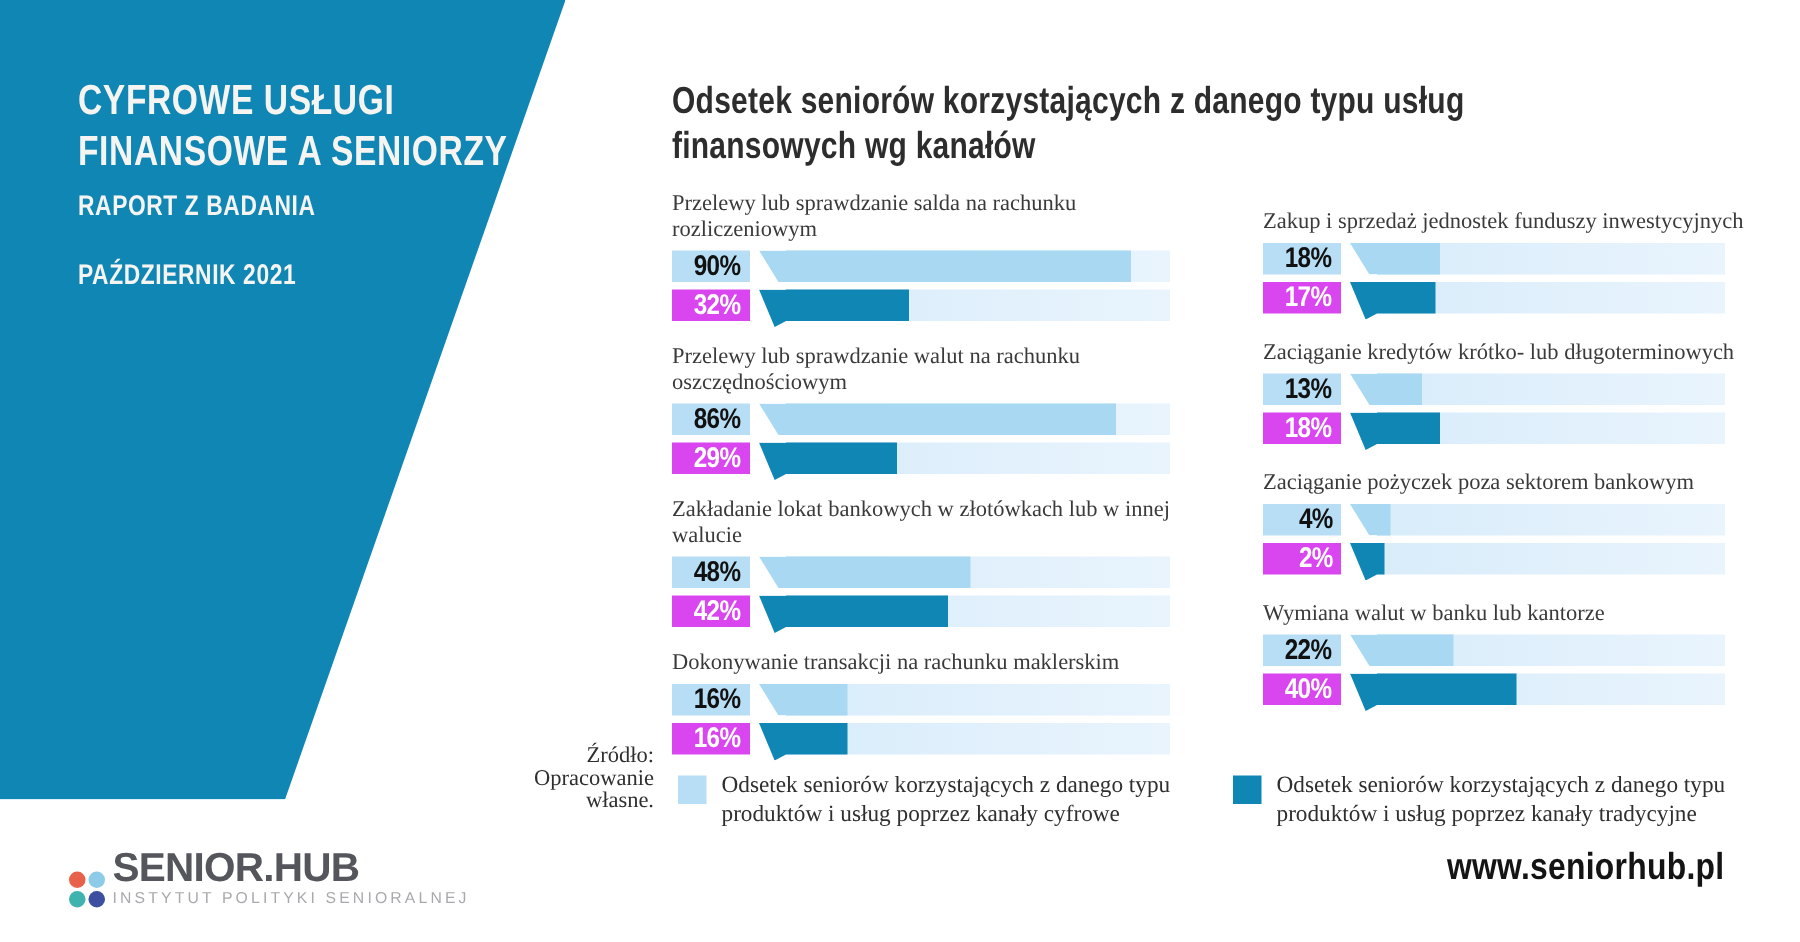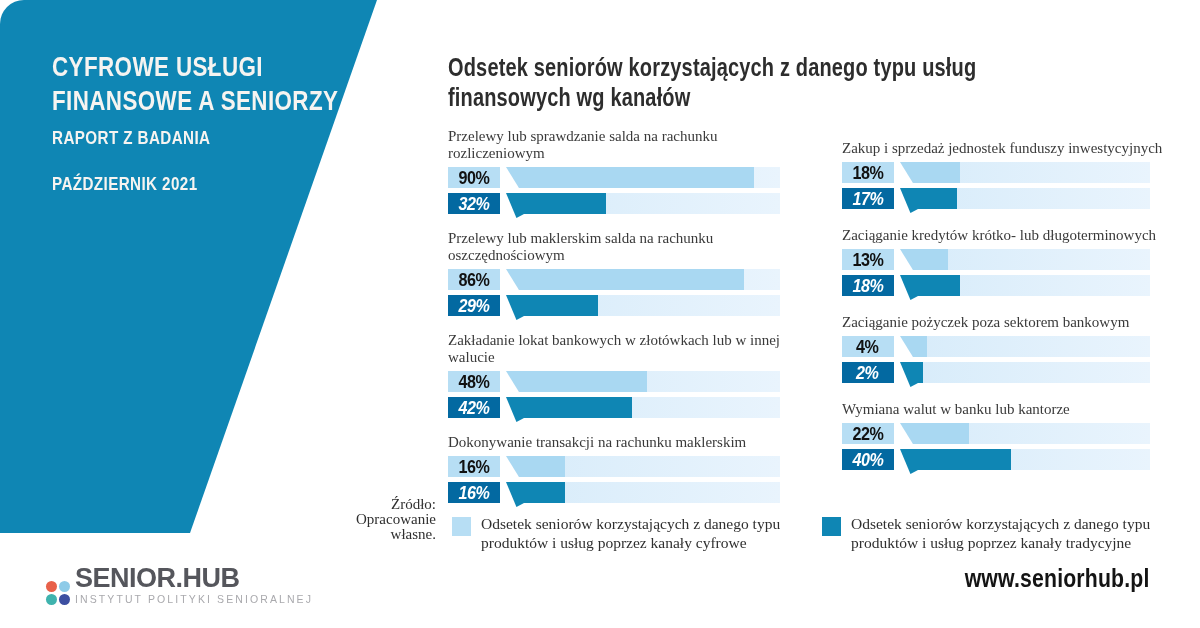--- a/index.html
+++ b/index.html
@@ -1,17 +1,17 @@
 <!DOCTYPE html>
 <html><head>
 <meta charset="utf-8">
 <style>
   html,body{margin:0;padding:0;background:#fff;}
   #stage{position:relative;width:1200px;height:628px;background:#ffffff;overflow:hidden;
-         font-family:"Liberation Sans",sans-serif;border-radius:24px;}
+         font-family:"Liberation Sans",sans-serif;}
 
   
   #banner{position:absolute;left:0;top:0;width:377px;height:533px;background:#0f86b4;
           clip-path:polygon(0 0,100% 0,50.4% 100%,0 100%);}
   #banner-text{position:absolute;left:52px;top:50px;color:#f6f4f1;
                transform:scaleX(0.8);transform-origin:left top;white-space:nowrap;}
   .banner-title{font-size:28px;font-weight:bold;line-height:34px;letter-spacing:.5px;}
   .banner-sub{font-size:19px;font-weight:bold;margin-top:9px;letter-spacing:.5px;}
   .banner-date{font-size:19px;font-weight:bold;margin-top:24px;letter-spacing:.5px;}
 
@@ -22,26 +22,26 @@
 
   
   .chart-col{position:absolute;width:332px;}
   #col-left{left:448px;top:128px;}
   #col-right{left:818px;top:140px;}
   .group{margin-bottom:16px;}
   #col-right .group{margin-bottom:18px;margin-left:24px;}
   .g-label{width:352px;font-family:"Liberation Serif",serif;font-size:15px;line-height:17px;
            color:#3a3a3a;margin-bottom:5px;}
   .bar-row{display:flex;height:21px;margin-bottom:5px;align-items:stretch;}
-  .val-box{width:52px;flex:none;text-align:center;padding-right:6px;box-sizing:border-box;
+  .val-box{width:52px;flex:none;text-align:right;padding-right:6px;box-sizing:border-box;
            line-height:21px;}
   .val-box span{display:inline-block;font-size:19px;font-weight:bold;letter-spacing:-0.5px;
                 transform:scaleX(0.85);transform-origin:right center;}
   .row-digital .val-box{background:#b7def4;color:#111;}
-  .row-traditional .val-box{background:#0369a1;color:#fff;font-style:italic;}
+  .row-traditional .val-box{background:#d946ef;color:#fff;}
   .tail{width:18px;flex:none;margin-left:6px;}
   .row-digital .tail{background:#a9d8f2;clip-path:polygon(0 0,100% 0,100% 100%,72% 100%);}
   .row-traditional .tail{background:#0f86b4;height:25px;align-self:flex-start;
                          clip-path:polygon(0 0,100% 0,100% 84%,58% 100%);}
   .track{flex:1;background:linear-gradient(to right,#d8ecfa,#e9f4fd);position:relative;}
   .fill{position:absolute;left:0;top:0;height:100%;}
   .row-digital .fill{background:#a9d8f2;}
   .row-traditional .fill{background:#0f86b4;}
 
   
@@ -95,21 +95,21 @@
         </div>
         <div class="bar-row row-traditional">
           <div class="val-box"><span>32%</span></div>
           <div class="tail"></div>
           <div class="track">
             <div class="fill" style="width: 32%;"></div>
           </div>
         </div>
       </div>
       <div class="group">
-        <div class="g-label">Przelewy lub maklerskim salda na rachunku oszczędnościowym</div>
+        <div class="g-label">Przelewy lub sprawdzanie walut na rachunku oszczędnościowym</div>
         <div class="bar-row row-digital">
           <div class="val-box"><span>86%</span></div>
           <div class="tail"></div>
           <div class="track">
             <div class="fill" style="width: 86%;"></div>
           </div>
         </div>
         <div class="bar-row row-traditional">
           <div class="val-box"><span>29%</span></div>
           <div class="tail"></div>

